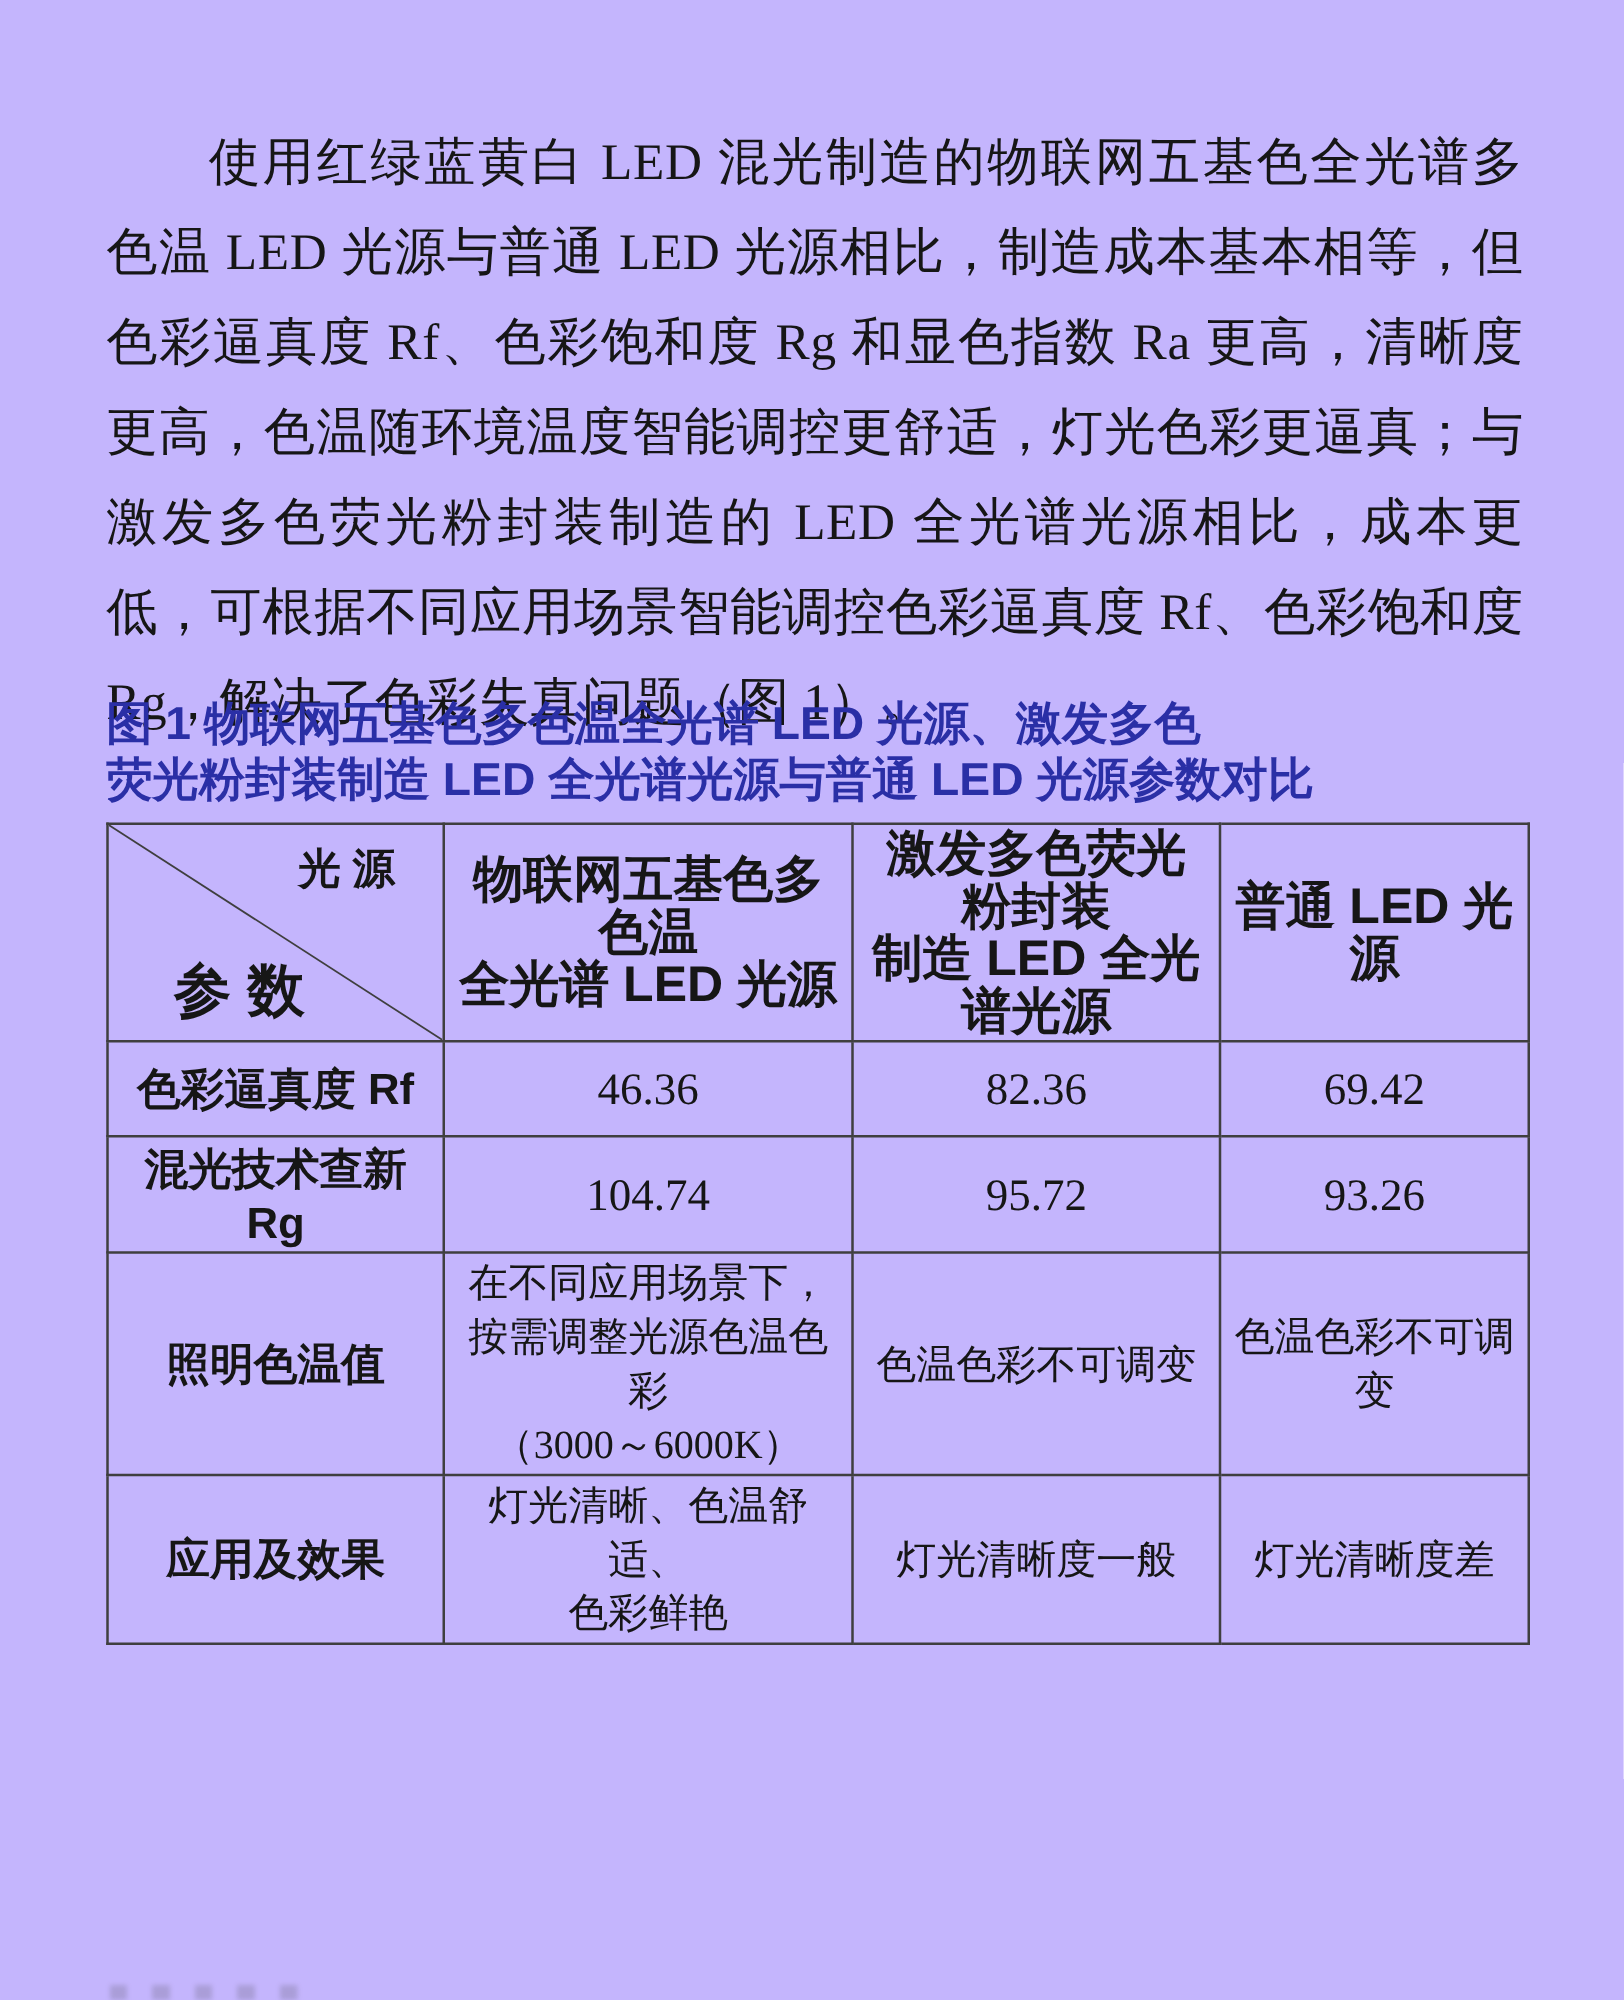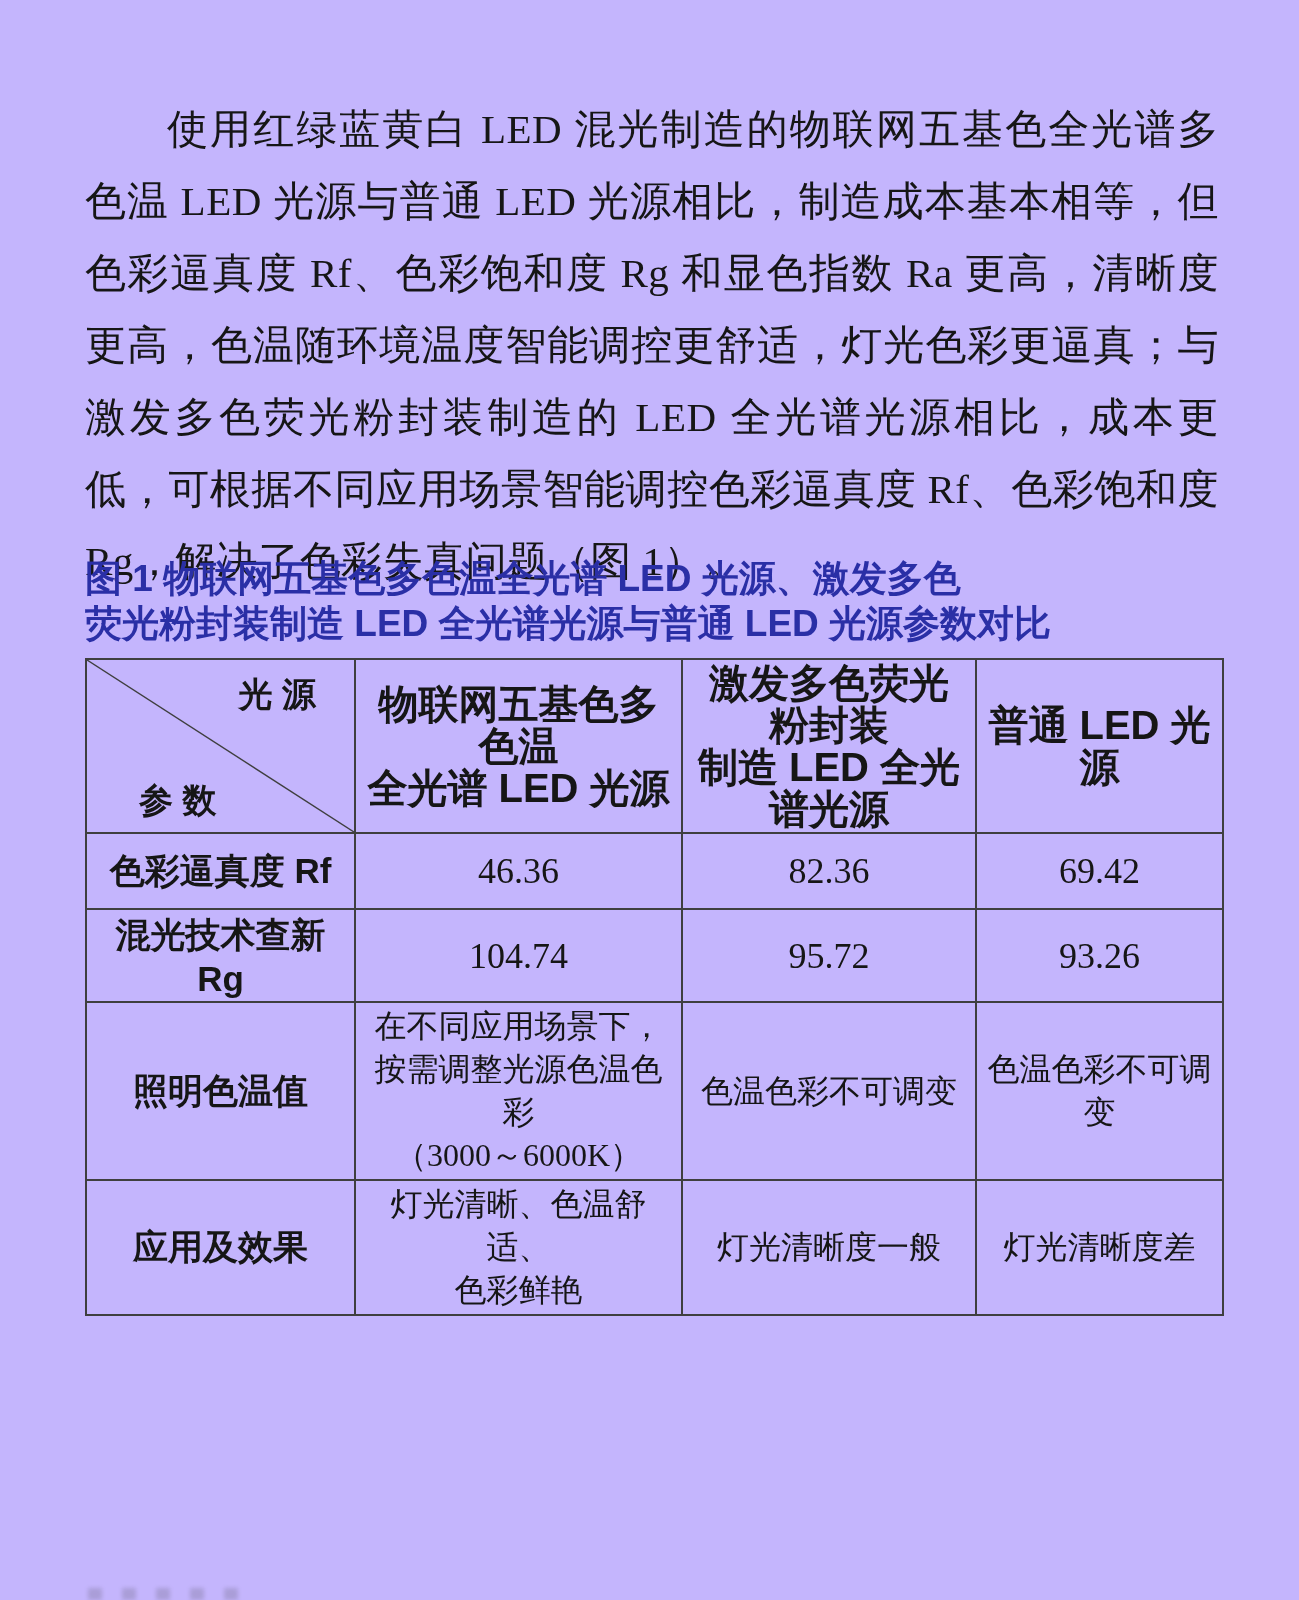--- a/index.html
+++ b/index.html
@@ -97,21 +97,21 @@
     font-family: "Liberation Sans", "DejaVu Sans", sans-serif;
     font-weight: bold;
     font-size: 34px;
   }
   .corner-bottom-left {
     position: absolute;
     bottom: 8px;
     left: 52px;
     font-family: "Liberation Sans", "DejaVu Sans", sans-serif;
     font-weight: bold;
-    font-size: 34px;
+    font-size: 46px;
   }
   .bottom-artifact {
     position: absolute;
     left: 88px;
     bottom: 0;
     width: 150px;
     height: 12px;
     background: repeating-linear-gradient(90deg,
       rgba(60,60,60,0.35) 0 14px, rgba(255,255,255,0) 14px 34px);
     filter: blur(2px);

